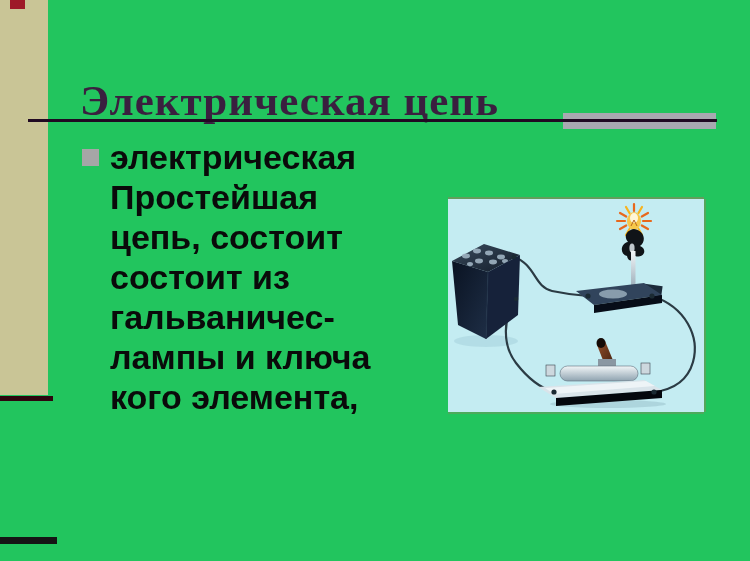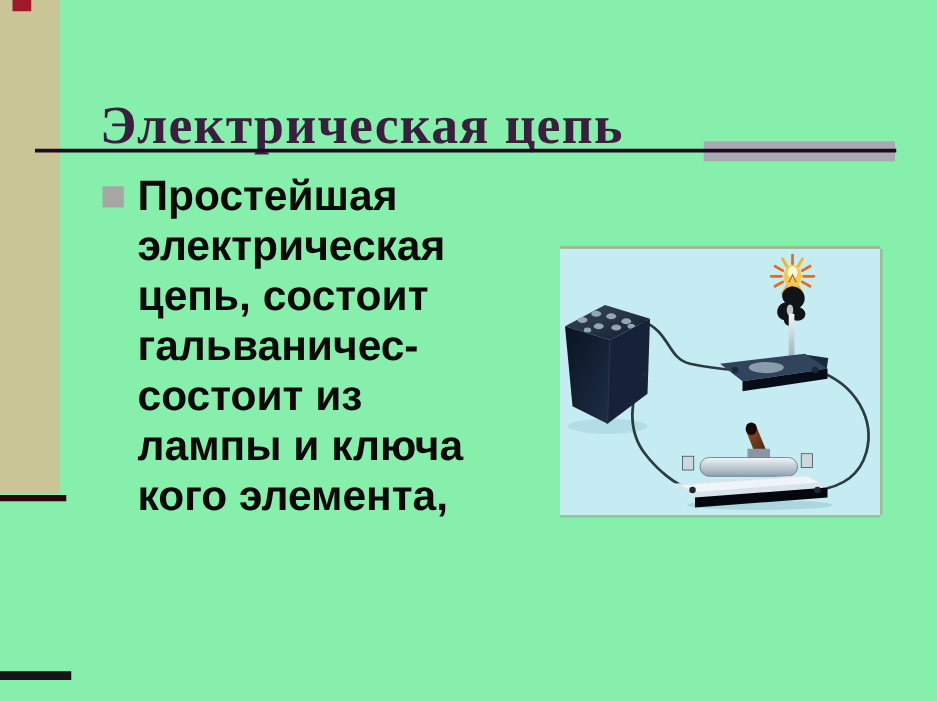--- a/index.html
+++ b/index.html
@@ -1,19 +1,19 @@
 <!DOCTYPE html>
 <html><head>
 <meta charset="utf-8">
 <style>
   html,body{margin:0;padding:0;}
   .slide{
     position:relative;
     width:750px;height:561px;
-    background:#86efac;
+    background:#22c55e;
     overflow:hidden;
     font-family:"Liberation Sans",sans-serif;
   }
   .left-band{
     position:absolute;left:0;top:0;width:48px;height:395px;
     background:#C9C596;
   }
   .band-underline{
     position:absolute;left:0;top:396px;width:53px;height:5px;
     background:#2E050F;
@@ -66,25 +66,25 @@
   <div class="band-underline"></div>
   <div class="bottom-line"></div>
 
   <h1 class="page-title">Электрическая цепь</h1>
 
   <div class="gray-bar"></div>
   <div class="title-rule"></div>
 
   <div class="bullet-square"></div>
   <div class="bullet-text">
+    <div>электрическая</div>
     <div>Простейшая</div>
-    <div>электрическая</div>
     <div>цепь, состоит</div>
+    <div>состоит из</div>
     <div>гальваничес-</div>
-    <div>состоит из</div>
     <div>лампы и ключа</div>
     <div>кого элемента,</div>
   </div>
 
   <div class="photo" role="img" aria-label="Простейшая электрическая цепь: гальванический элемент, лампа и ключ">
     <svg viewBox="0 0 256 213" xmlns="http://www.w3.org/2000/svg">
       <defs>
         <linearGradient id="batTop" x1="0" y1="0" x2="1" y2="1">
           <stop offset="0" stop-color="#3A4B5C"></stop>
             <stop offset="1" stop-color="#121C2A"></stop>

